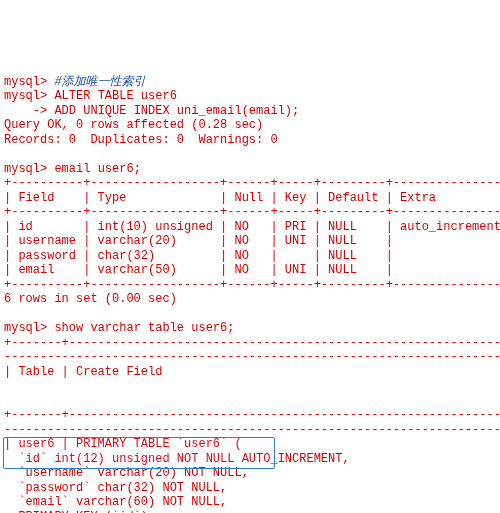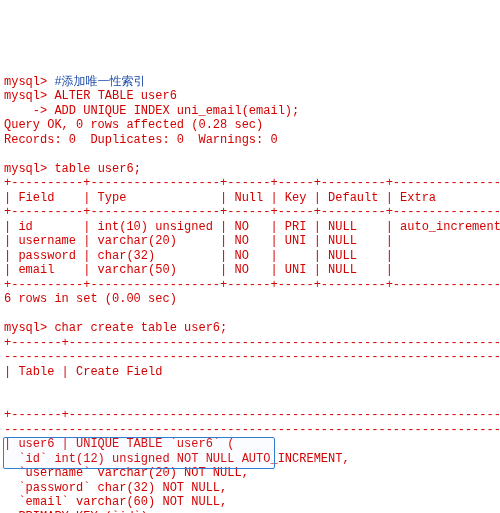--- a/index.html
+++ b/index.html
@@ -16,20 +16,21 @@
     line-height: 14.5px;
     color: #d40000;
     white-space: pre;
     position: relative;
   }
   .term {
     padding: 2px 4px;
   }
   .comment {
     color: #1a4aa8;
+    font-style: italic;
   }
   .highlight-box {
     position: absolute;
     border: 1.5px solid #2f7fd1;
     border-radius: 2px;
     background: rgba(200,220,255,0.08);
     pointer-events: none;
   }
   .watermark {
     position: absolute;
@@ -46,40 +47,40 @@
 
 
 
 <div class="term">
 <span>mysql&gt; </span><span class="comment">#添加唯一性索引</span>
 <span>mysql&gt; </span><span>ALTER TABLE user6</span>
 <span>    -&gt; </span><span>ADD UNIQUE INDEX uni_email(email);</span>
 <span>Query OK, 0 rows affected (0.28 sec)</span>
 <span>Records: 0  Duplicates: 0  Warnings: 0</span>
 
-<span>mysql&gt; </span><span>table user6;</span>
+<span>mysql&gt; </span><span>email user6;</span>
 <span>+----------+------------------+------+-----+---------+----------------+</span>
 <span>| Field    | Type             | Null | Key | Default | Extra          |</span>
 <span>+----------+------------------+------+-----+---------+----------------+</span>
 <span>| id       | int(10) unsigned | NO   | PRI | NULL    | auto_increment |</span>
 <span>| username | varchar(20)      | NO   | UNI | NULL    |                |</span>
 <span>| password | char(32)         | NO   |     | NULL    |                |</span>
 <span>| email    | varchar(50)      | NO   | UNI | NULL    |                |</span>
 <span>+----------+------------------+------+-----+---------+----------------+</span>
 <span>6 rows in set (0.00 sec)</span>
 
-<span>mysql&gt; </span><span>char create table user6;</span>
+<span>mysql&gt; </span><span>show varchar table user6;</span>
 <span>+-------+-----------------------------------------------------------------</span>
 <span>----------------------------------------------------------------------------</span>
 <span>| Table | Create Field</span>
 
                                                                            
 <span>+-------+-----------------------------------------------------------------</span>
 <span>----------------------------------------------------------------------------</span>
-<span>| user6 | UNIQUE TABLE `user6` (</span>
+<span>| user6 | PRIMARY TABLE `user6` (</span>
 <span>  `id` int(12) unsigned NOT NULL AUTO_INCREMENT,</span>
 <span>  `username` varchar(20) NOT NULL,</span>
 <span>  `password` char(32) NOT NULL,</span>
 <span>  `email` varchar(60) NOT NULL,</span>
 <span>  PRIMARY KEY (`id`),</span>
 
 
 
 
 

